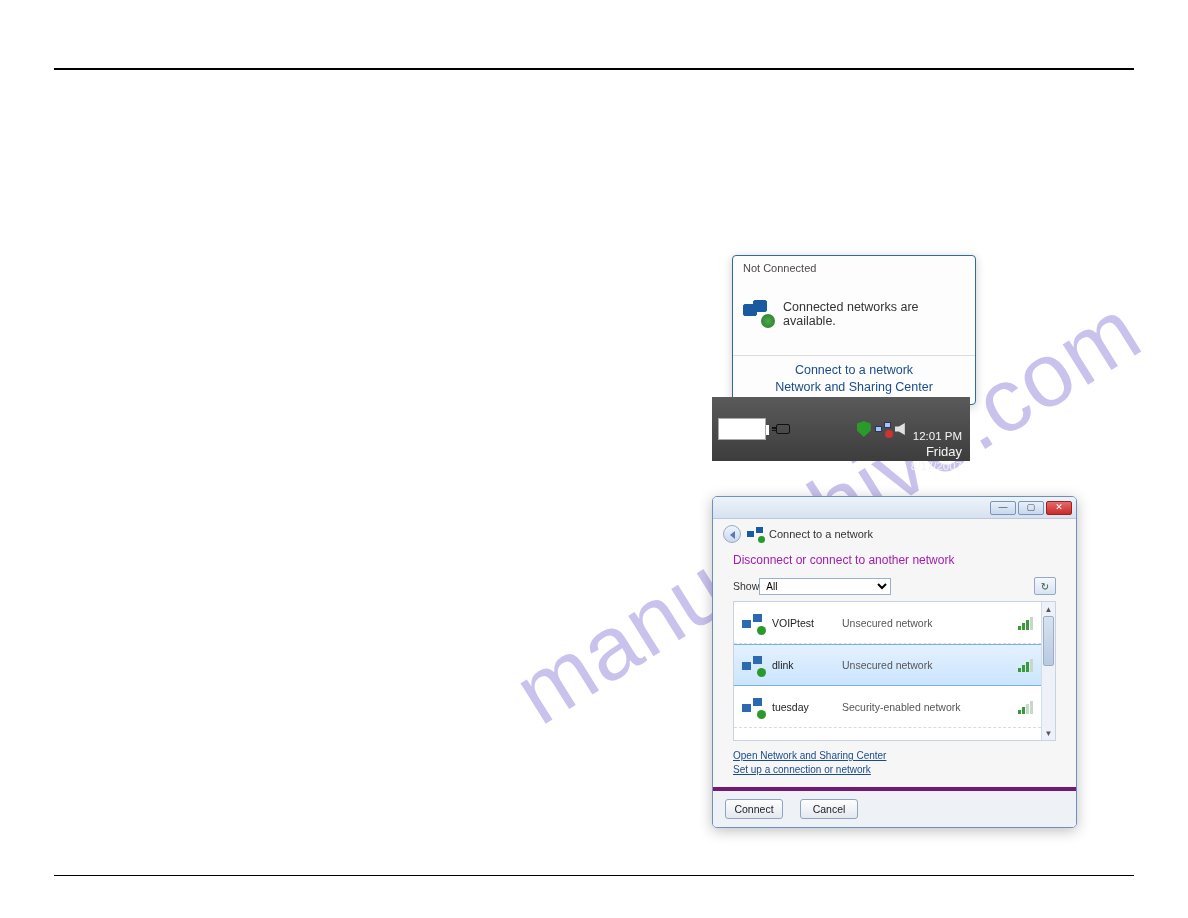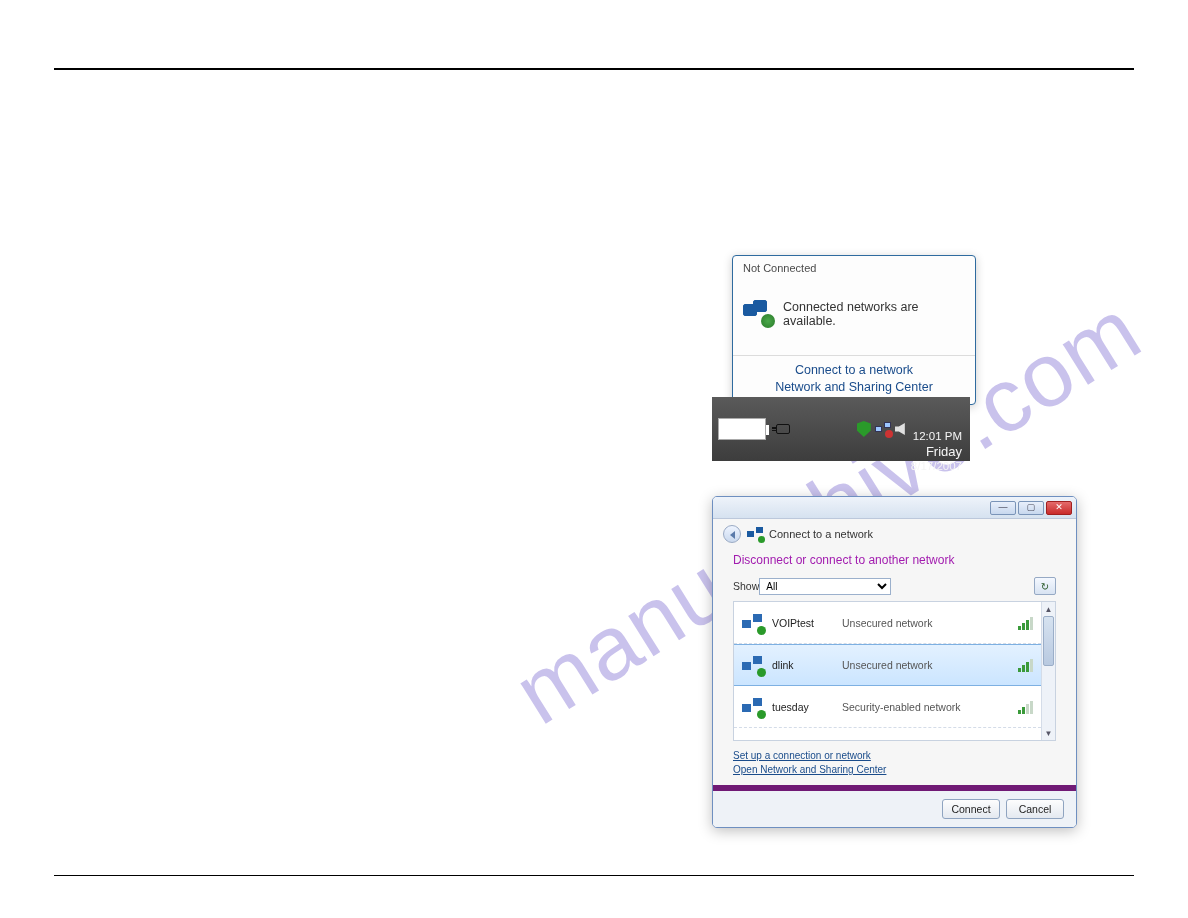--- a/index.html
+++ b/index.html
@@ -210,23 +210,23 @@
   .sigbars.weak .b3,.sigbars.weak .b4{background:#c8d8c8;}
   .sigbars.mid .b4{background:#c8d8c8;}
   .net-scroll { width:14px; border-left:1px solid #d4dce8; background:#eef2f8; position:relative;}
   .net-scroll .up,.net-scroll .down{height:14px;display:flex;align-items:center;justify-content:center;font-size:8px;color:#556;}
   .net-scroll .track{position:absolute;top:14px;bottom:14px;left:0;right:0;}
   .net-scroll .thumb{position:absolute;left:1px;right:1px;top:0;height:50px;background:linear-gradient(#d6e2f0,#b8c9e0);border:1px solid #9baec8;border-radius:2px;}
 
   .wiz-links { margin-top:8px; font-size:10px; }
   .wiz-links div { color:#1a4c8b; text-decoration:underline; line-height:14px;}
   .wiz-footer {
-    border-top:6px solid #701a75;
+    border-top:4px solid #701a75;
     padding:8px 12px;
-    display:flex; justify-content:flex-end; gap:6px;
+    display:flex; gap:17px;
     background:#eef2f7;
   }
   .wiz-btn {
     min-width:58px; height:20px; font-size:10.5px;
     background:linear-gradient(#fdfdfd,#e4e9f0);
     border:1px solid #8fa4c0; border-radius:3px;
     display:flex;align-items:center;justify-content:center;
     color:#222;
   }
 </style>
@@ -353,21 +353,21 @@
       <div class="net-scroll">
         <div class="up">▲</div>
         <div class="track">
             <div class="thumb"></div>
           </div>
         <div class="down" style="position:absolute;bottom:0;left:0;right:0;">▼</div>
       </div>
     </div>
 
     <div class="wiz-links">
+      <div>Open Network and Sharing Center</div>
       <div>Set up a connection or network</div>
-      <div>Open Network and Sharing Center</div>
     </div>
   </div>
   <div class="wiz-footer">
     <div class="wiz-btn">Connect</div>
     <div class="wiz-btn">Cancel</div>
   </div>
 </div>
 
 </body></html>

